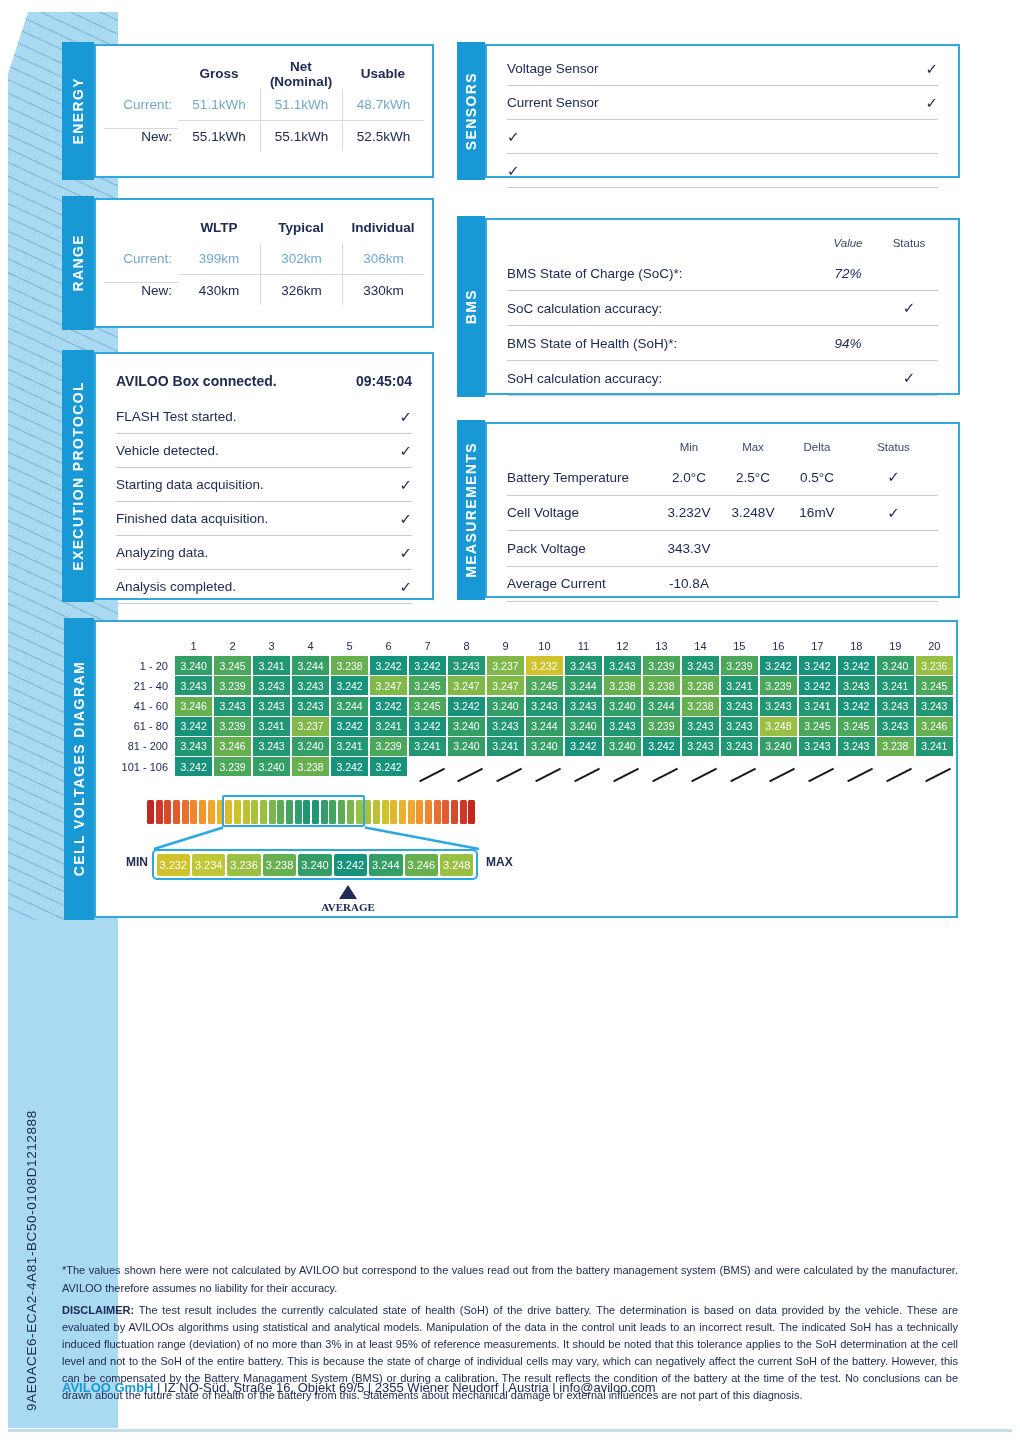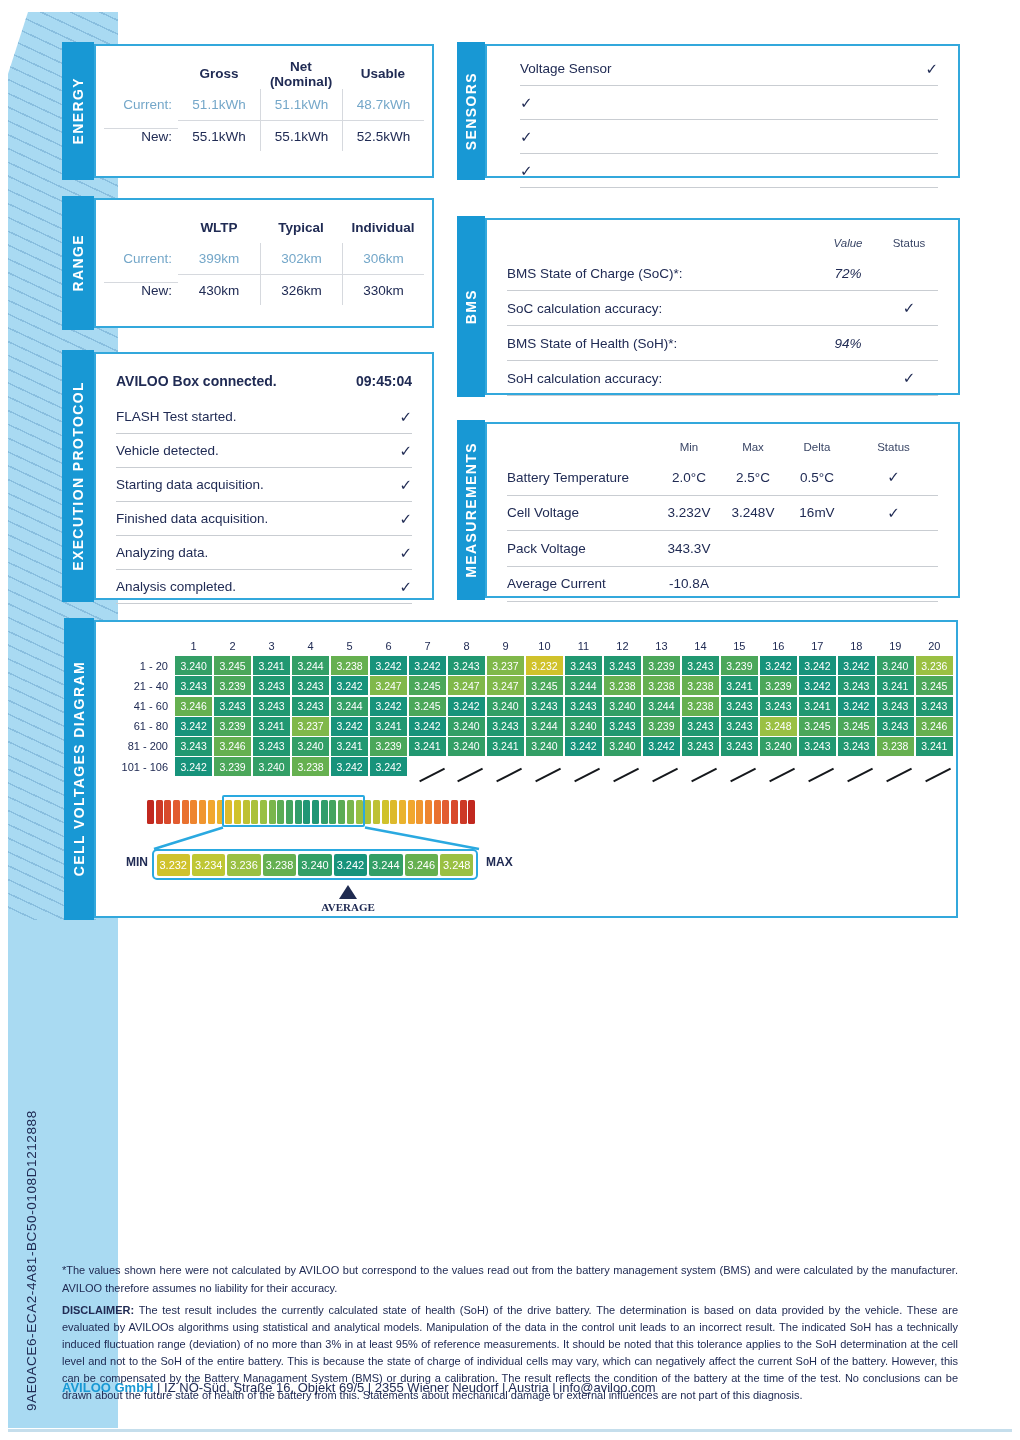--- a/index.html
+++ b/index.html
@@ -20,21 +20,21 @@
   .box{position:absolute;background:#fff;border:2.5px solid #33A8DC;box-sizing:border-box;}
   #energy-tab{left:62px;top:42px;width:32px;height:138px;}
   #energy-box{left:94px;top:44px;width:340px;height:134px;}
   #range-tab{left:62px;top:196px;width:32px;height:134px;}
   #range-box{left:94px;top:198px;width:340px;height:130px;}
   #proto-tab{left:62px;top:350px;width:32px;height:252px;}
   #proto-box{left:94px;top:352px;width:340px;height:248px;}
   #cells-tab{left:64px;top:618px;width:30px;height:302px;}
   #cells-box{left:94px;top:620px;width:864px;height:298px;}
   #sensors-tab{left:457px;top:42px;width:28px;height:138px;}
-  #sensors-box{left:485px;top:44px;width:475px;height:134px;padding-left:13px;}
+  #sensors-box{left:485px;top:44px;width:475px;height:134px;}
   #bms-tab{left:457px;top:216px;width:28px;height:181px;}
   #bms-box{left:485px;top:218px;width:475px;height:177px;}
   #meas-tab{left:457px;top:420px;width:28px;height:180px;}
   #meas-box{left:485px;top:422px;width:475px;height:176px;}
   
   .kv{margin:12px 8px 0 8px;font-size:13.5px;}
   .kv-row{display:flex;height:31px;align-items:center;box-sizing:border-box;}
   .kv-label{width:74px;text-align:right;padding-right:6px;box-sizing:border-box;}
   .kv-cell{width:82px;text-align:center;box-sizing:border-box;height:100%;display:flex;align-items:center;justify-content:center;}
   .kv-head{font-weight:bold;}
@@ -187,20 +187,21 @@
   <div class="tab" id="sensors-tab">
       <span>SENSORS</span>
     </div>
   <div class="box" id="sensors-box">
     <div class="rows" id="sensors-rows" style="margin-top:6px;">
         <div class="prow">
           <span class="lbl">Voltage Sensor</span>
           <span class="check">✓</span>
         </div>
         <div class="prow">
+          <span class="lbl">Current Sensor</span>
           <span class="check">✓</span>
         </div>
         <div class="prow">
           <span class="check">✓</span>
         </div>
         <div class="prow">
           <span class="check">✓</span>
         </div>
       </div>
   </div>

